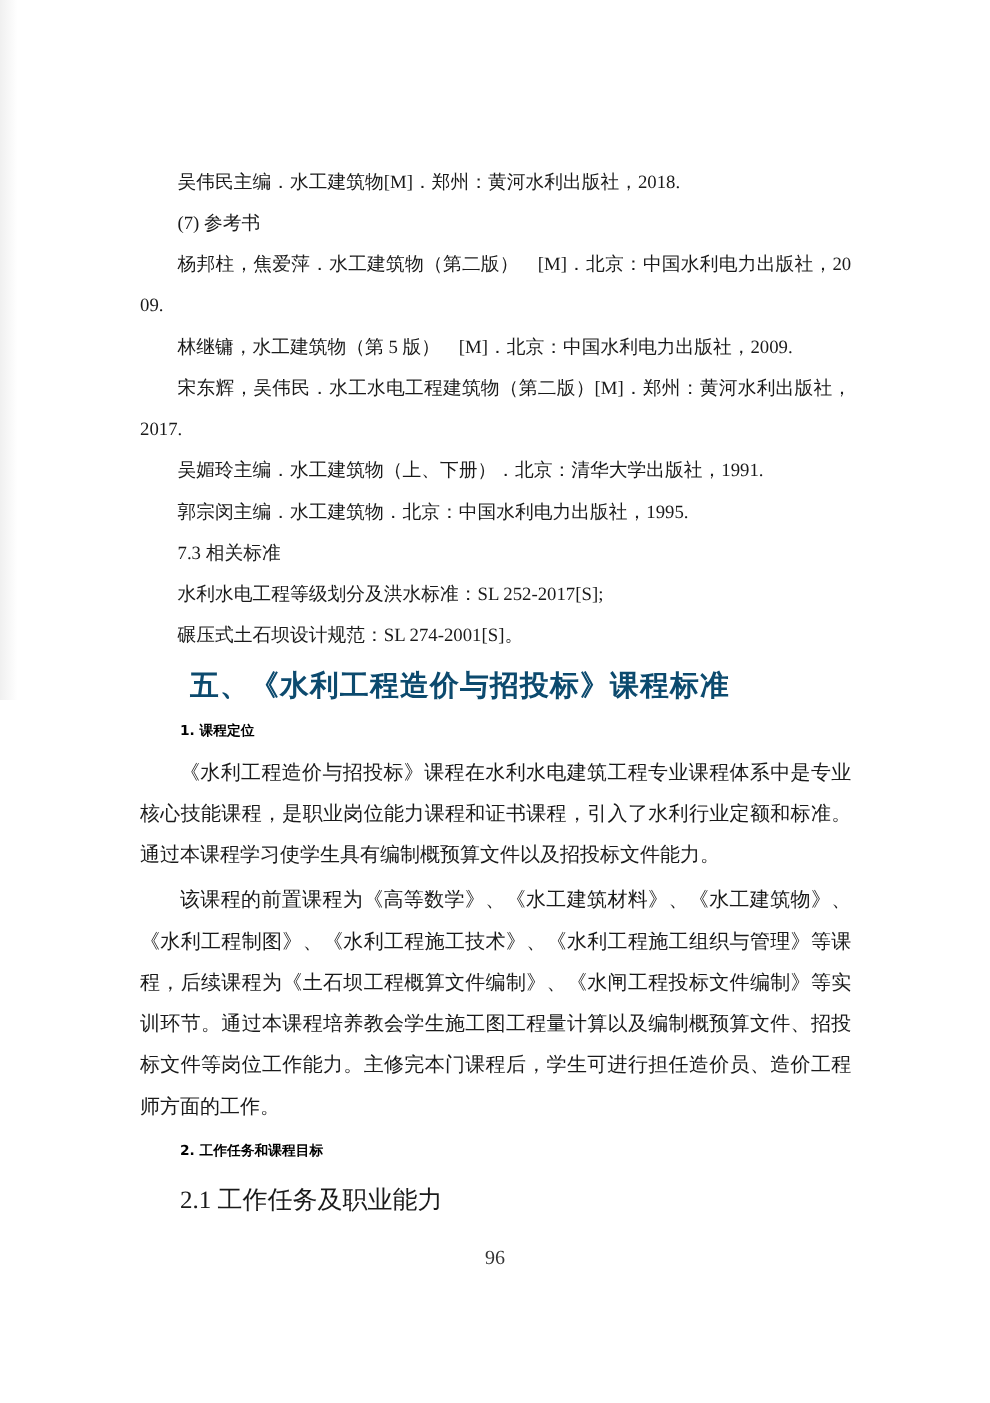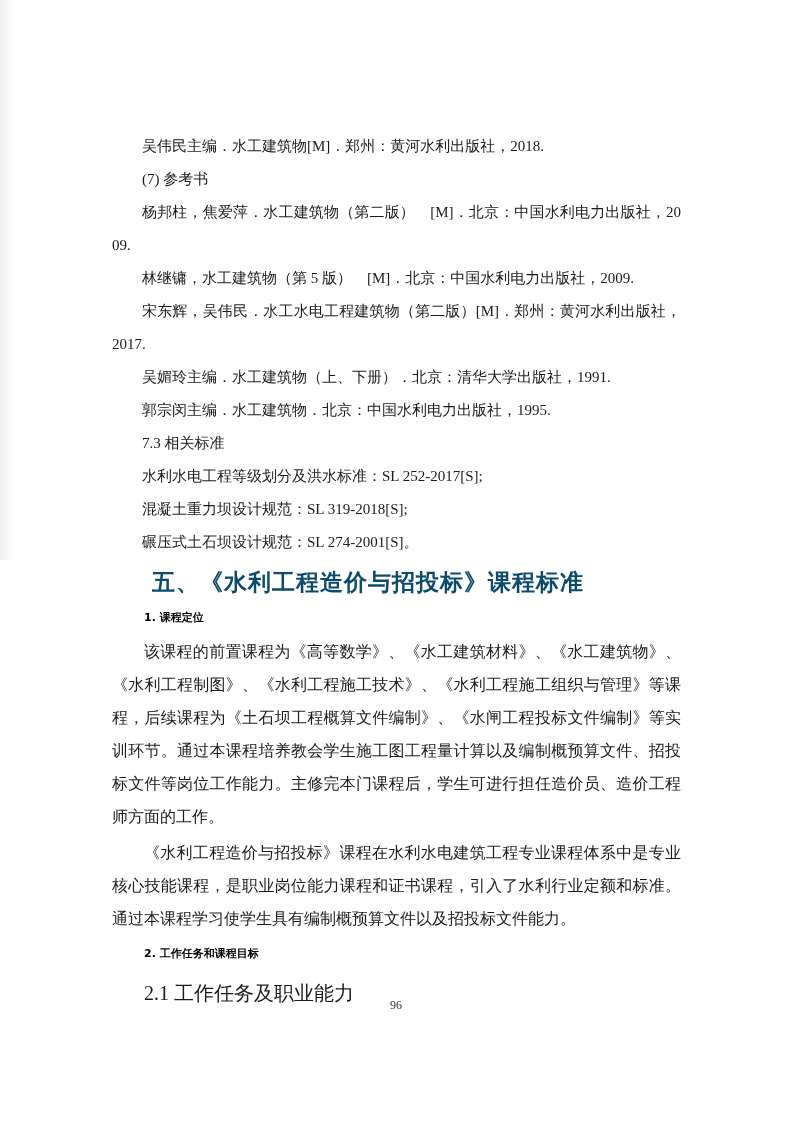--- a/index.html
+++ b/index.html
@@ -72,51 +72,50 @@
     font-size: 20px;
     line-height: 33px;
     padding-left: 32px;
   }
   .page-number {
     position: absolute;
     left: 0;
     width: 792px;
     top: 998px;
     text-align: center;
-    font-size: 12px;
+    font-size: 16px;
     color: #333;
   }
 </style>
 </head>
 <body>
 
 <div class="page">
   <div class="page-edge"></div>
 
   <div class="content">
 
     <p class="ref">吴伟民主编．水工建筑物[M]．郑州：黄河水利出版社，2018.</p>
     <p class="ref">(7) 参考书</p>
     <p class="ref">杨邦柱，焦爱萍．水工建筑物（第二版）　[M]．北京：中国水利电力出版社，2009.</p>
     <p class="ref">林继镛，水工建筑物（第 5 版）　[M]．北京：中国水利电力出版社，2009.</p>
     <p class="ref">宋东辉，吴伟民．水工水电工程建筑物（第二版）[M]．郑州：黄河水利出版社，2017.</p>
     <p class="ref">吴媚玲主编．水工建筑物（上、下册）．北京：清华大学出版社，1991.</p>
     <p class="ref">郭宗闵主编．水工建筑物．北京：中国水利电力出版社，1995.</p>
     <p class="ref">7.3 相关标准</p>
     <p class="ref">水利水电工程等级划分及洪水标准：SL 252-2017[S];</p>
-    <p class="ref">混凝土重力坝设计规范：SL 319-2018[S];</p>
     <p class="ref">碾压式土石坝设计规范：SL 274-2001[S]。</p>
 
     <h1 class="section-title">五、《水利工程造价与招投标》课程标准</h1>
 
     <h2 class="sub-heading">1. 课程定位</h2>
 
+    <p class="body-para">《水利工程造价与招投标》课程在水利水电建筑工程专业课程体系中是专业核心技能课程，是职业岗位能力课程和证书课程，引入了水利行业定额和标准。通过本课程学习使学生具有编制概预算文件以及招投标文件能力。</p>
+
     <p class="body-para">该课程的前置课程为《高等数学》、《水工建筑材料》、《水工建筑物》、《水利工程制图》、《水利工程施工技术》、《水利工程施工组织与管理》等课程，后续课程为《土石坝工程概算文件编制》、《水闸工程投标文件编制》等实训环节。通过本课程培养教会学生施工图工程量计算以及编制概预算文件、招投标文件等岗位工作能力。主修完本门课程后，学生可进行担任造价员、造价工程师方面的工作。</p>
-
-    <p class="body-para">《水利工程造价与招投标》课程在水利水电建筑工程专业课程体系中是专业核心技能课程，是职业岗位能力课程和证书课程，引入了水利行业定额和标准。通过本课程学习使学生具有编制概预算文件以及招投标文件能力。</p>
 
     <h2 class="sub-heading">2. 工作任务和课程目标</h2>
 
     <p class="numbered-sub">2.1 工作任务及职业能力</p>
 
   </div>
 
   <div class="page-number">96</div>
 </div>
 

